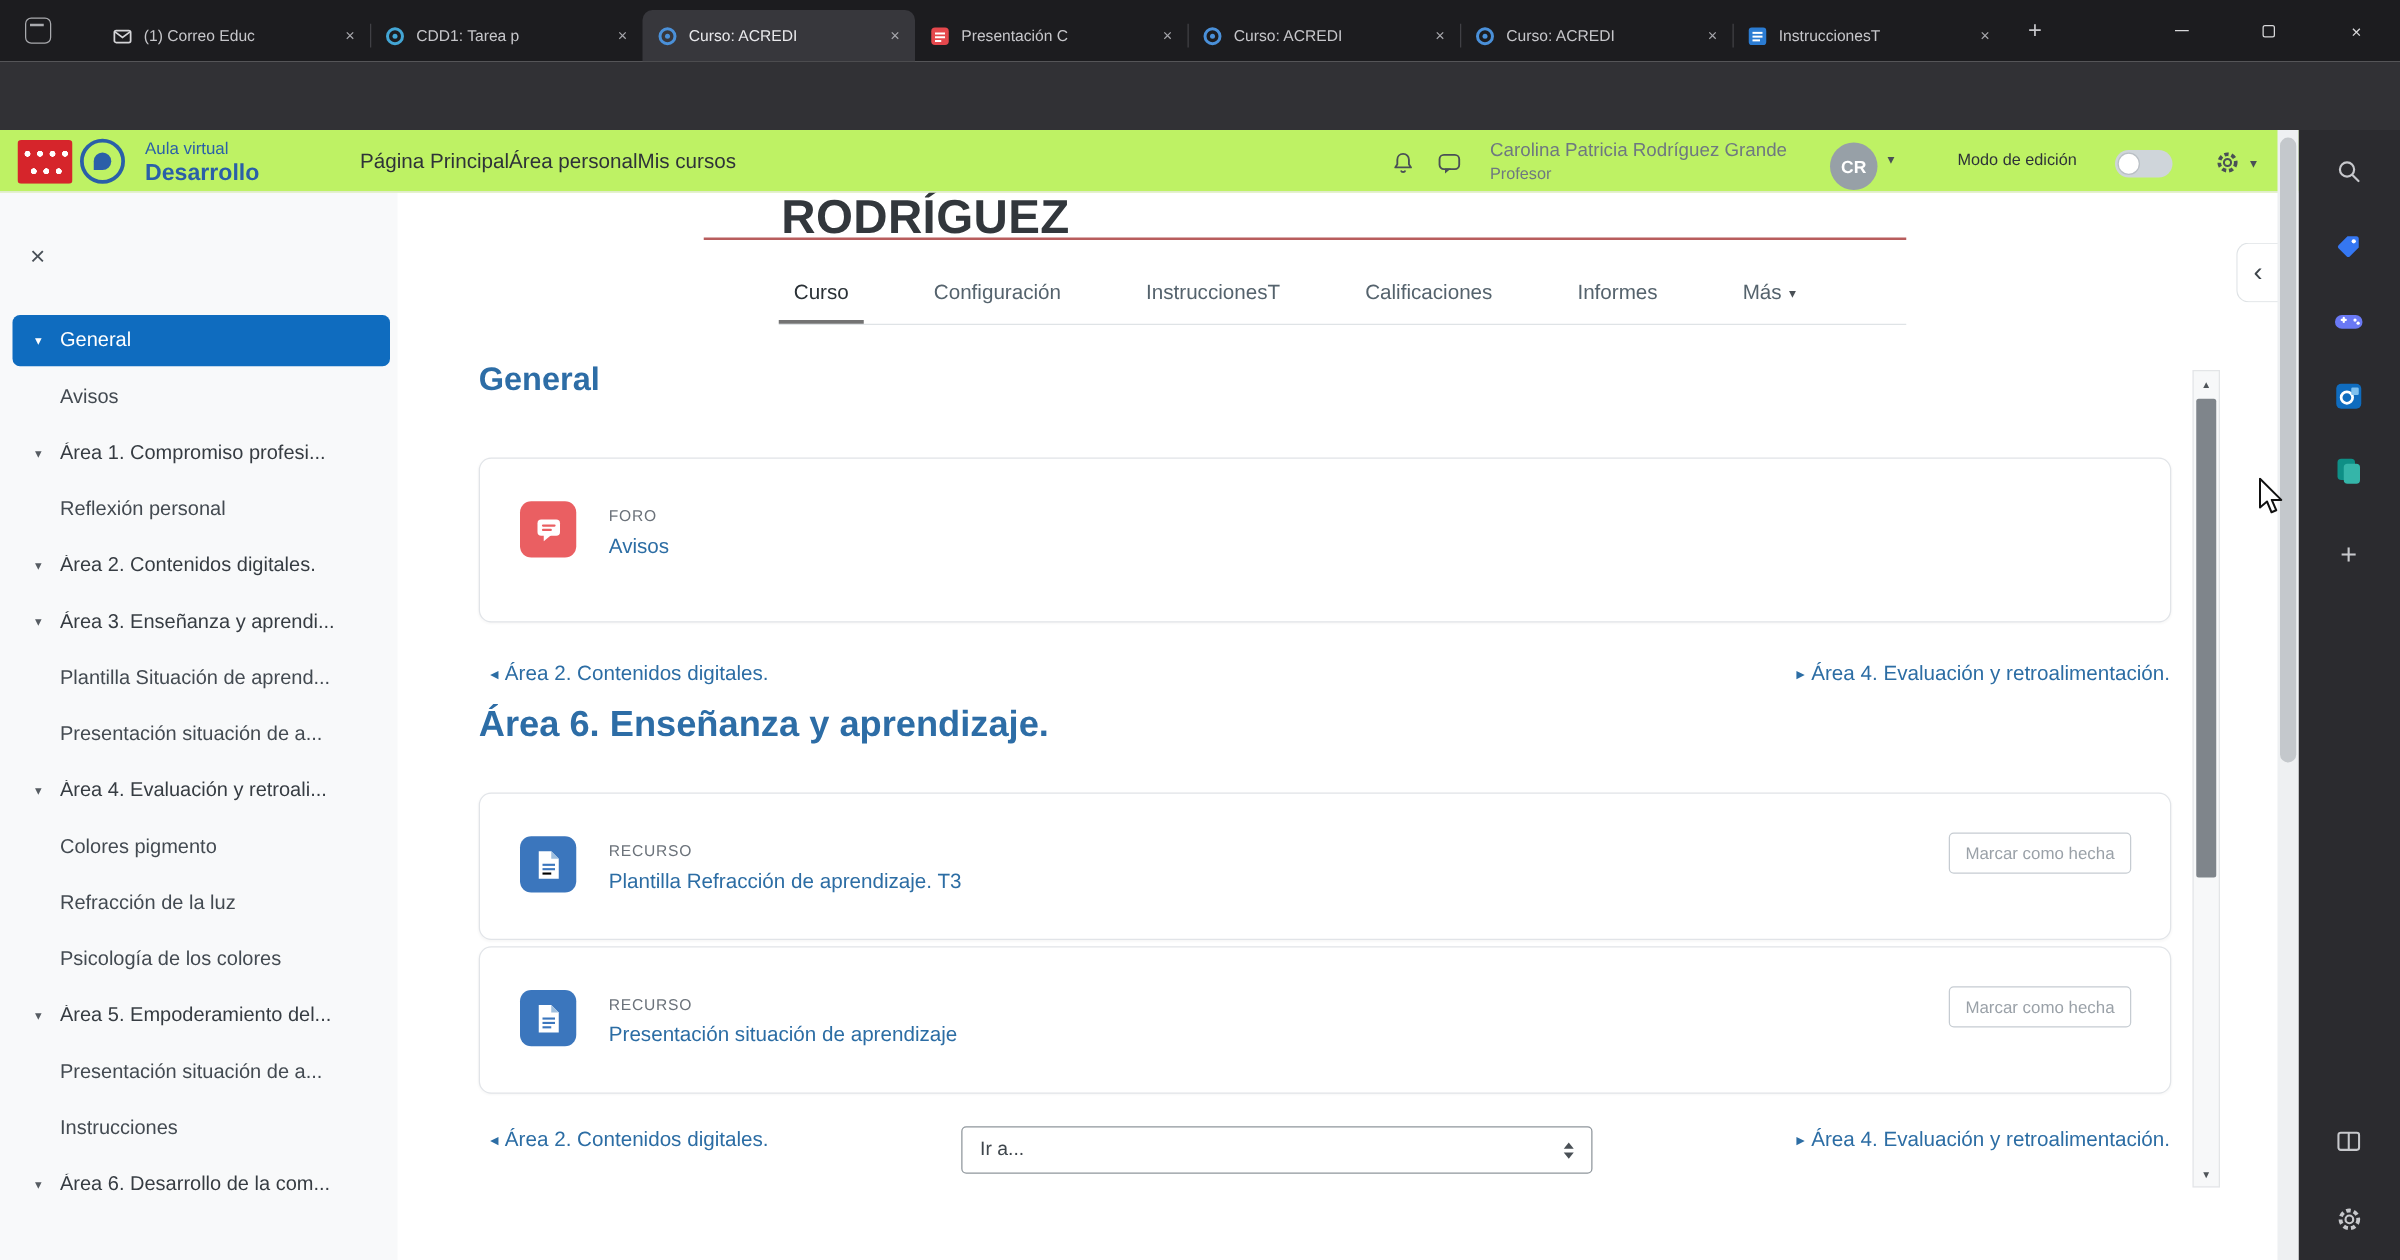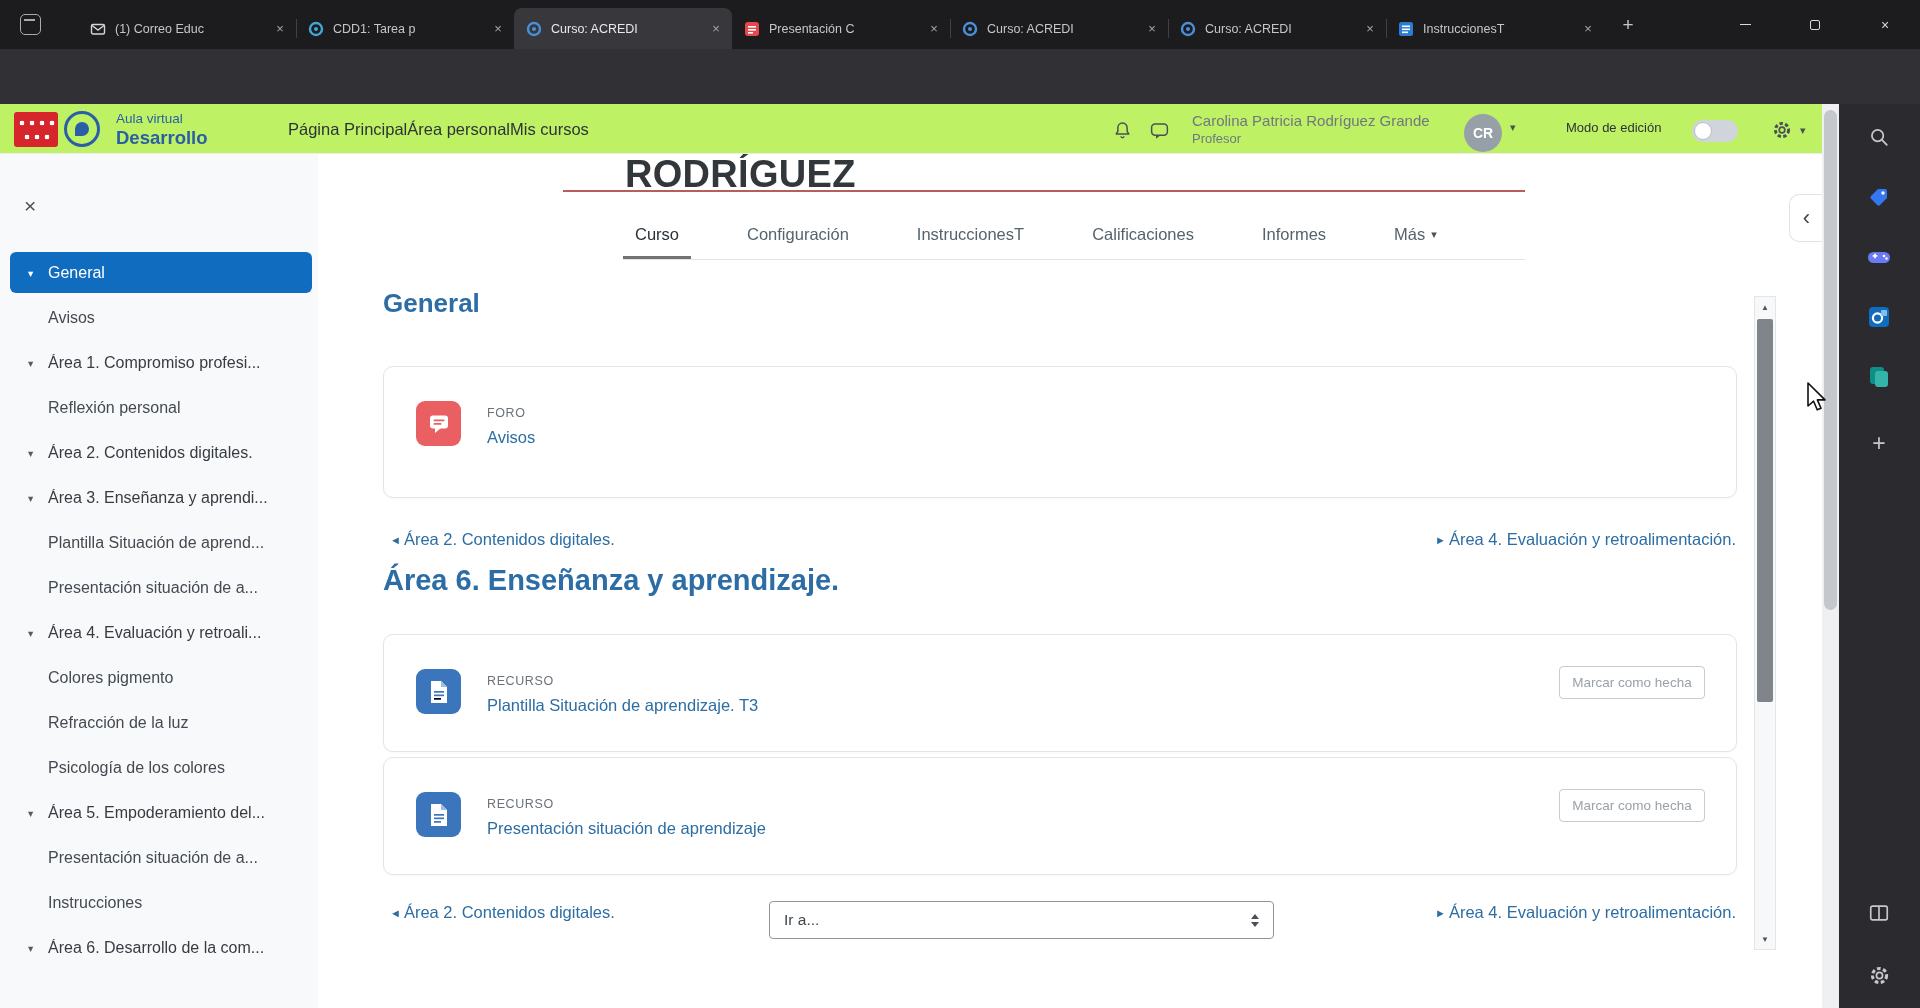--- a/index.html
+++ b/index.html
@@ -460,21 +460,21 @@
       <div class="act-icon resource">
           <svg width="22" height="24" viewBox="0 0 20 24">
             <path d="M2 1 h10 l6 6 v16 h-16 z" fill="#fff"></path>
             <path d="M12 1 l6 6 h-6 z" fill="#9dbede"></path>
             <rect x="5" y="11" width="10" height="1.7" fill="#3b76bd"></rect>
             <rect x="5" y="14.5" width="10" height="1.7" fill="#3b76bd"></rect>
             <rect x="5" y="18" width="7" height="1.7" fill="#3b76b d"></rect>
           </svg>
         </div>
       <div class="act-type">RECURSO</div>
-      <div class="act-name">Plantilla Situación de aprendizaje. T3</div>
+      <div class="act-name">Plantilla Refracción de aprendizaje. T3</div>
       <div class="done-btn">Marcar como hecha</div>
     </div>
 
     <div class="mcard card-res2">
       <div class="act-icon resource">
           <svg width="22" height="24" viewBox="0 0 20 24">
             <path d="M2 1 h10 l6 6 v16 h-16 z" fill="#fff"></path>
             <path d="M12 1 l6 6 h-6 z" fill="#9dbede"></path>
             <rect x="5" y="11" width="10" height="1.7" fill="#3b76bd"></rect>
             <rect x="5" y="14.5" width="10" height="1.7" fill="#3b76bd"></rect>

